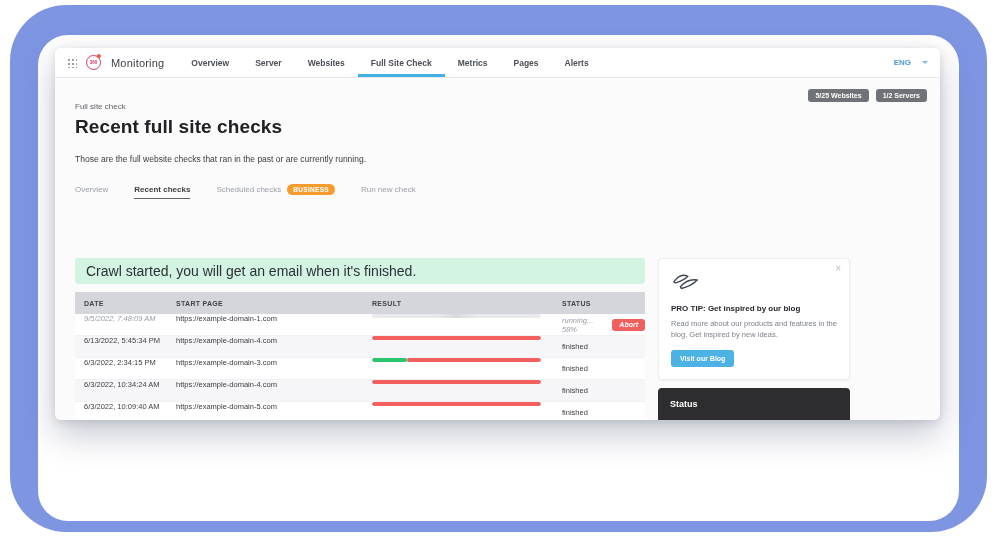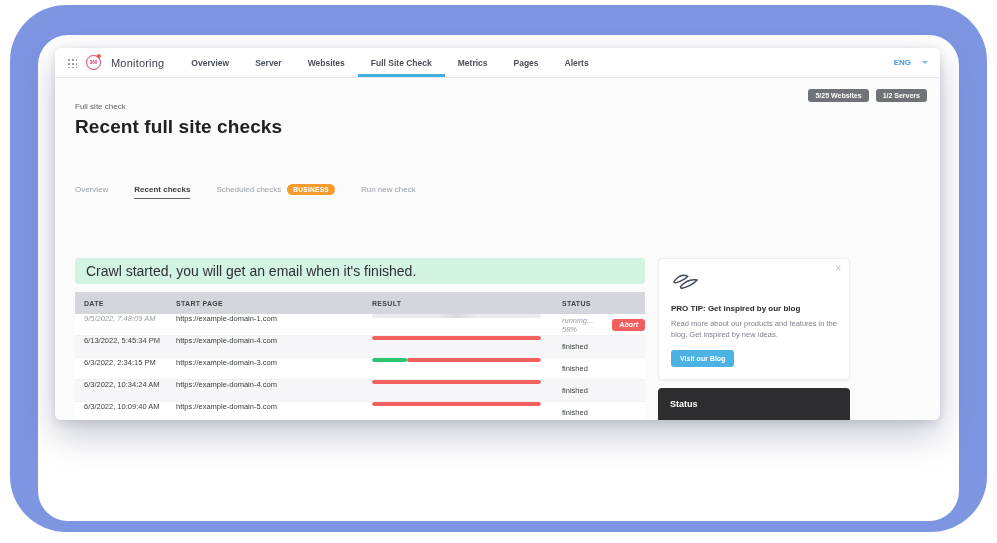--- a/index.html
+++ b/index.html
@@ -122,20 +122,21 @@
     </div>
   </div>
 
   <div class="content">
     <div class="header-badges" id="header-badges">
         <span class="pill-badge">5/25 Websites</span>
         <span class="pill-badge">1/2 Servers</span>
       </div>
     <div class="breadcrumb">Full site check</div>
     <div class="page-title">Recent full site checks</div>
+    <div class="page-subtitle">Those are the full website checks that ran in the past or are currently running.</div>
 
     <div class="tabs" id="tabs">
         <div class="tab">
     <span>Overview</span>
 
   </div>
         <div class="tab active">
     <span>Recent checks</span>
 
   </div>

